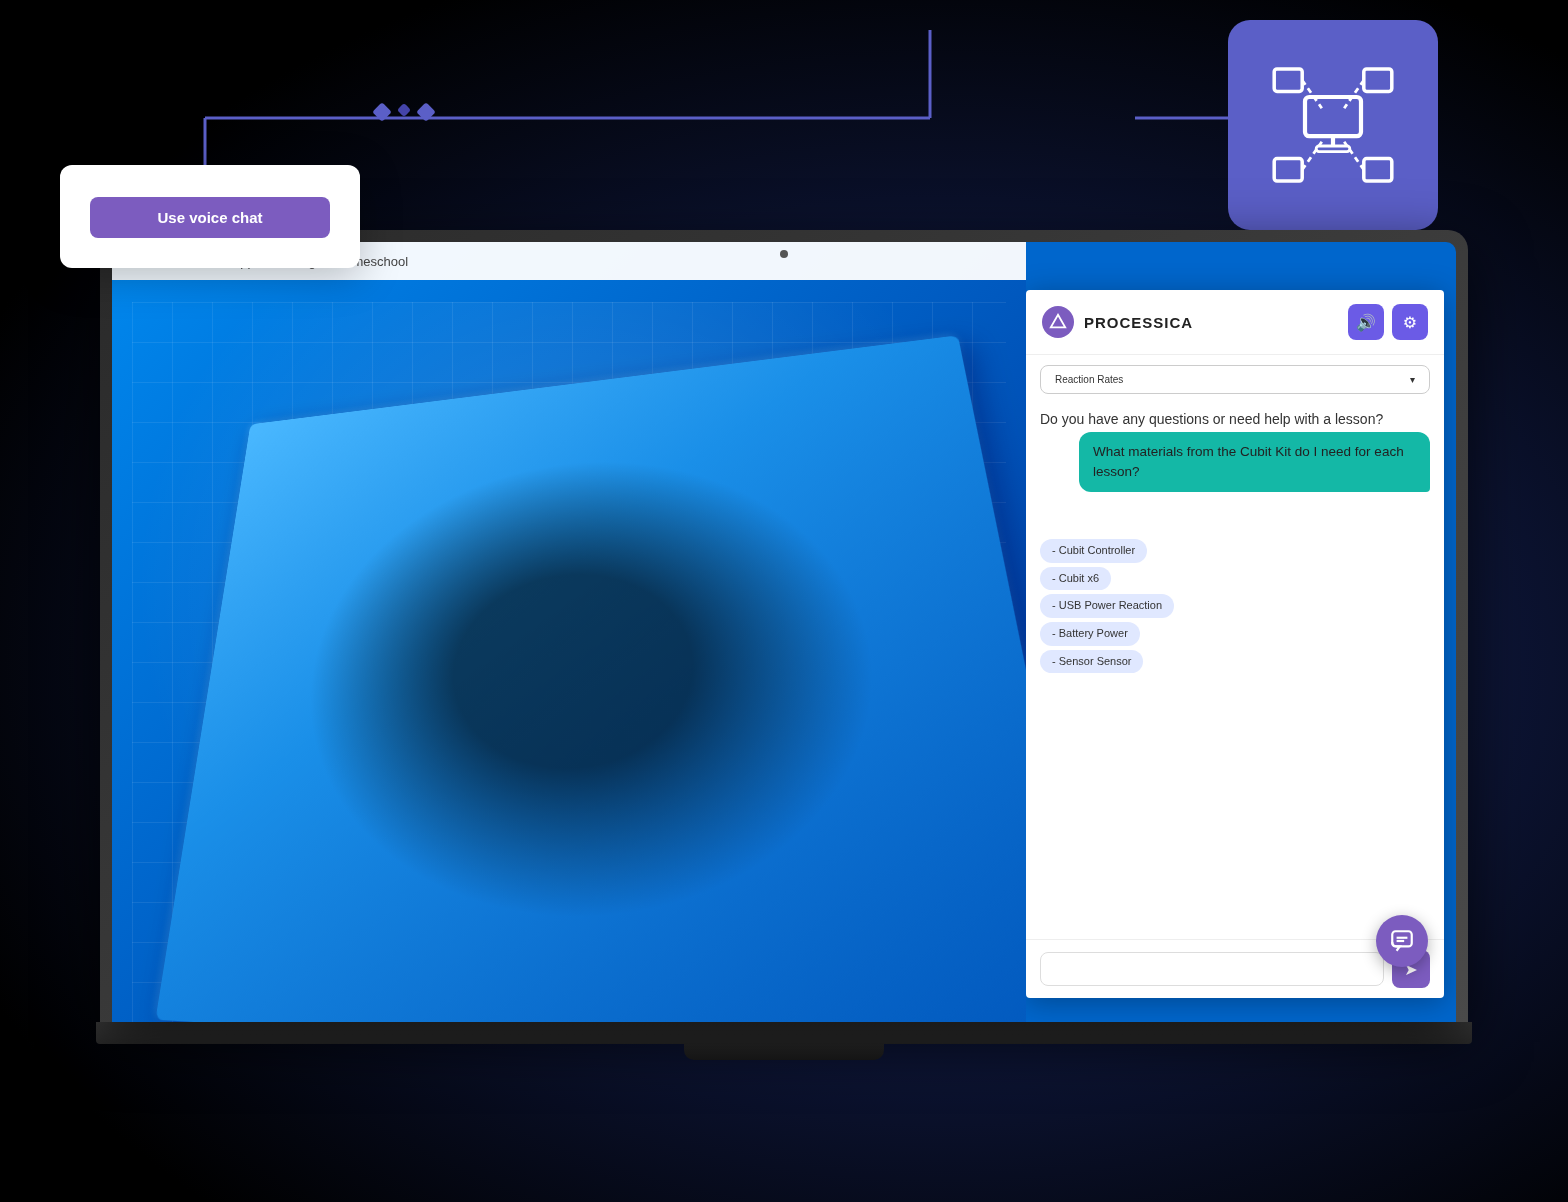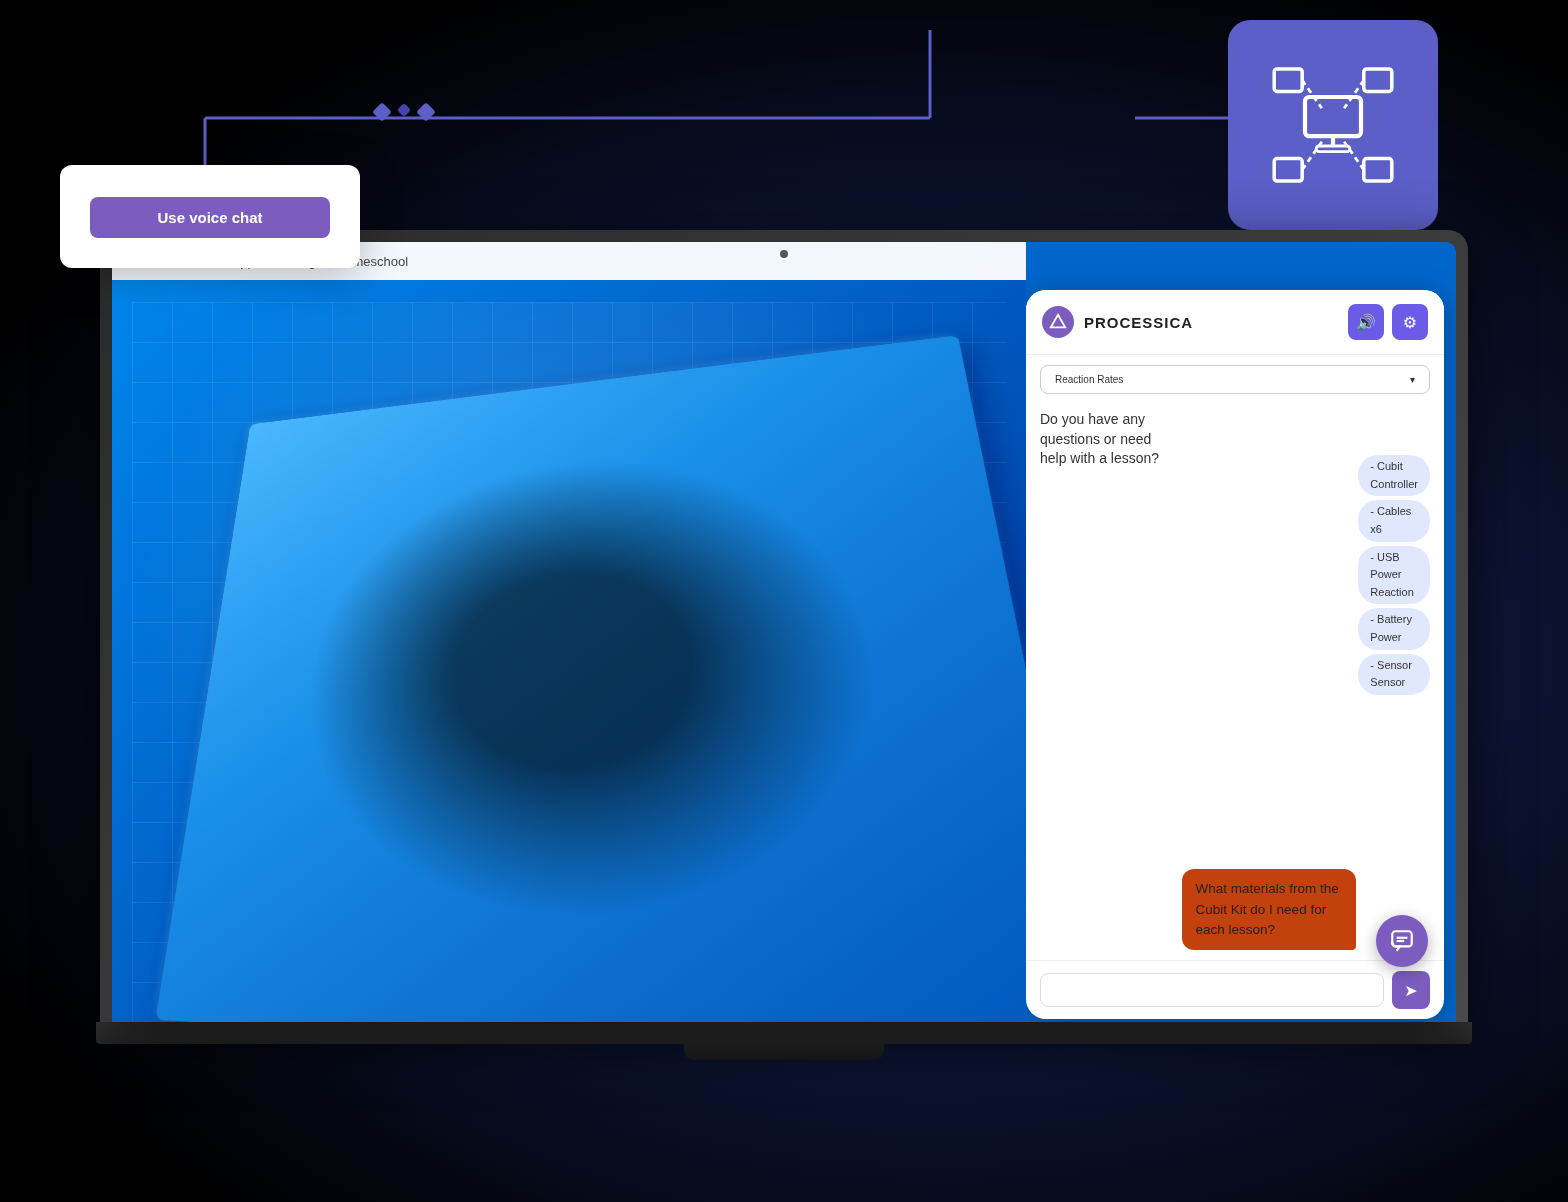--- a/index.html
+++ b/index.html
@@ -198,22 +198,22 @@
     
     .screen-right {
       width: 430px;
       background: transparent;
       display: flex;
       flex-direction: column;
       padding: 38px 0 0 0;
     }
     .chat-panel {
       background: #fff;
-      margin: 10px 12px 3px 0;
-      border-radius: 20px;
+      margin: 10px 12px 24px 0;
+      border-radius: 4px;
       flex: 1;
       display: flex;
       flex-direction: column;
       overflow: hidden;
       box-shadow: 0 4px 30px rgba(0,0,0,0.3);
     }
 
     
     .chat-header {
       background: #fff;
@@ -280,30 +280,30 @@
       color: #333;
       cursor: pointer;
     }
 
     
     .chat-body {
       flex: 1;
       overflow-y: auto;
       padding: 10px 14px;
       display: flex;
-      flex-direction: row;
+      flex-direction: column;
       gap: 2px;
     }
     .chat-prompt {
       font-size: 14px;
       color: #333;
       line-height: 1.4;
     }
     .chat-bubble-user {
-      background: #c2410c;
+      background: #14b8a6;
       border-radius: 12px 12px 4px 12px;
       padding: 10px 14px;
       font-size: 13.5px;
       color: #222;
       align-self: flex-end;
       max-width: 90%;
       line-height: 1.5;
     }
     .chat-response {
       font-size: 13.5px;
@@ -484,21 +484,21 @@
             <div class="chat-dropdown">
               <span>Reaction Rates</span>
               <span>▾</span>
             </div>
 
             <div class="chat-body">
               <p class="chat-prompt">Do you have any questions or need help with a lesson?</p>
               <div class="chat-bubble-user">What materials from the Cubit Kit do I need for each lesson?</div>
               <div class="chat-response">
                 <br><br>
-                <div id="materials-list"><span class="chat-tag">- Cubit Controller</span><br><span class="chat-tag">- Cables x6</span><br><span class="chat-tag">- USB Power Reaction</span><br><span class="chat-tag">- Battery Power</span><br><span class="chat-tag">- Sensor Sensor</span><br></div>
+                <div id="materials-list"><span class="chat-tag">- Cubit Controller</span><br><span class="chat-tag">- Cubit x6</span><br><span class="chat-tag">- USB Power Reaction</span><br><span class="chat-tag">- Battery Power</span><br><span class="chat-tag">- Sensor Sensor</span><br></div>
               </div>
             </div>
 
             <div class="chat-input-row">
               <input class="chat-input" type="text" placeholder="" style="">
               <button class="chat-send-btn">
                 <span>➤</span>
               </button>
             </div>
           </div>

